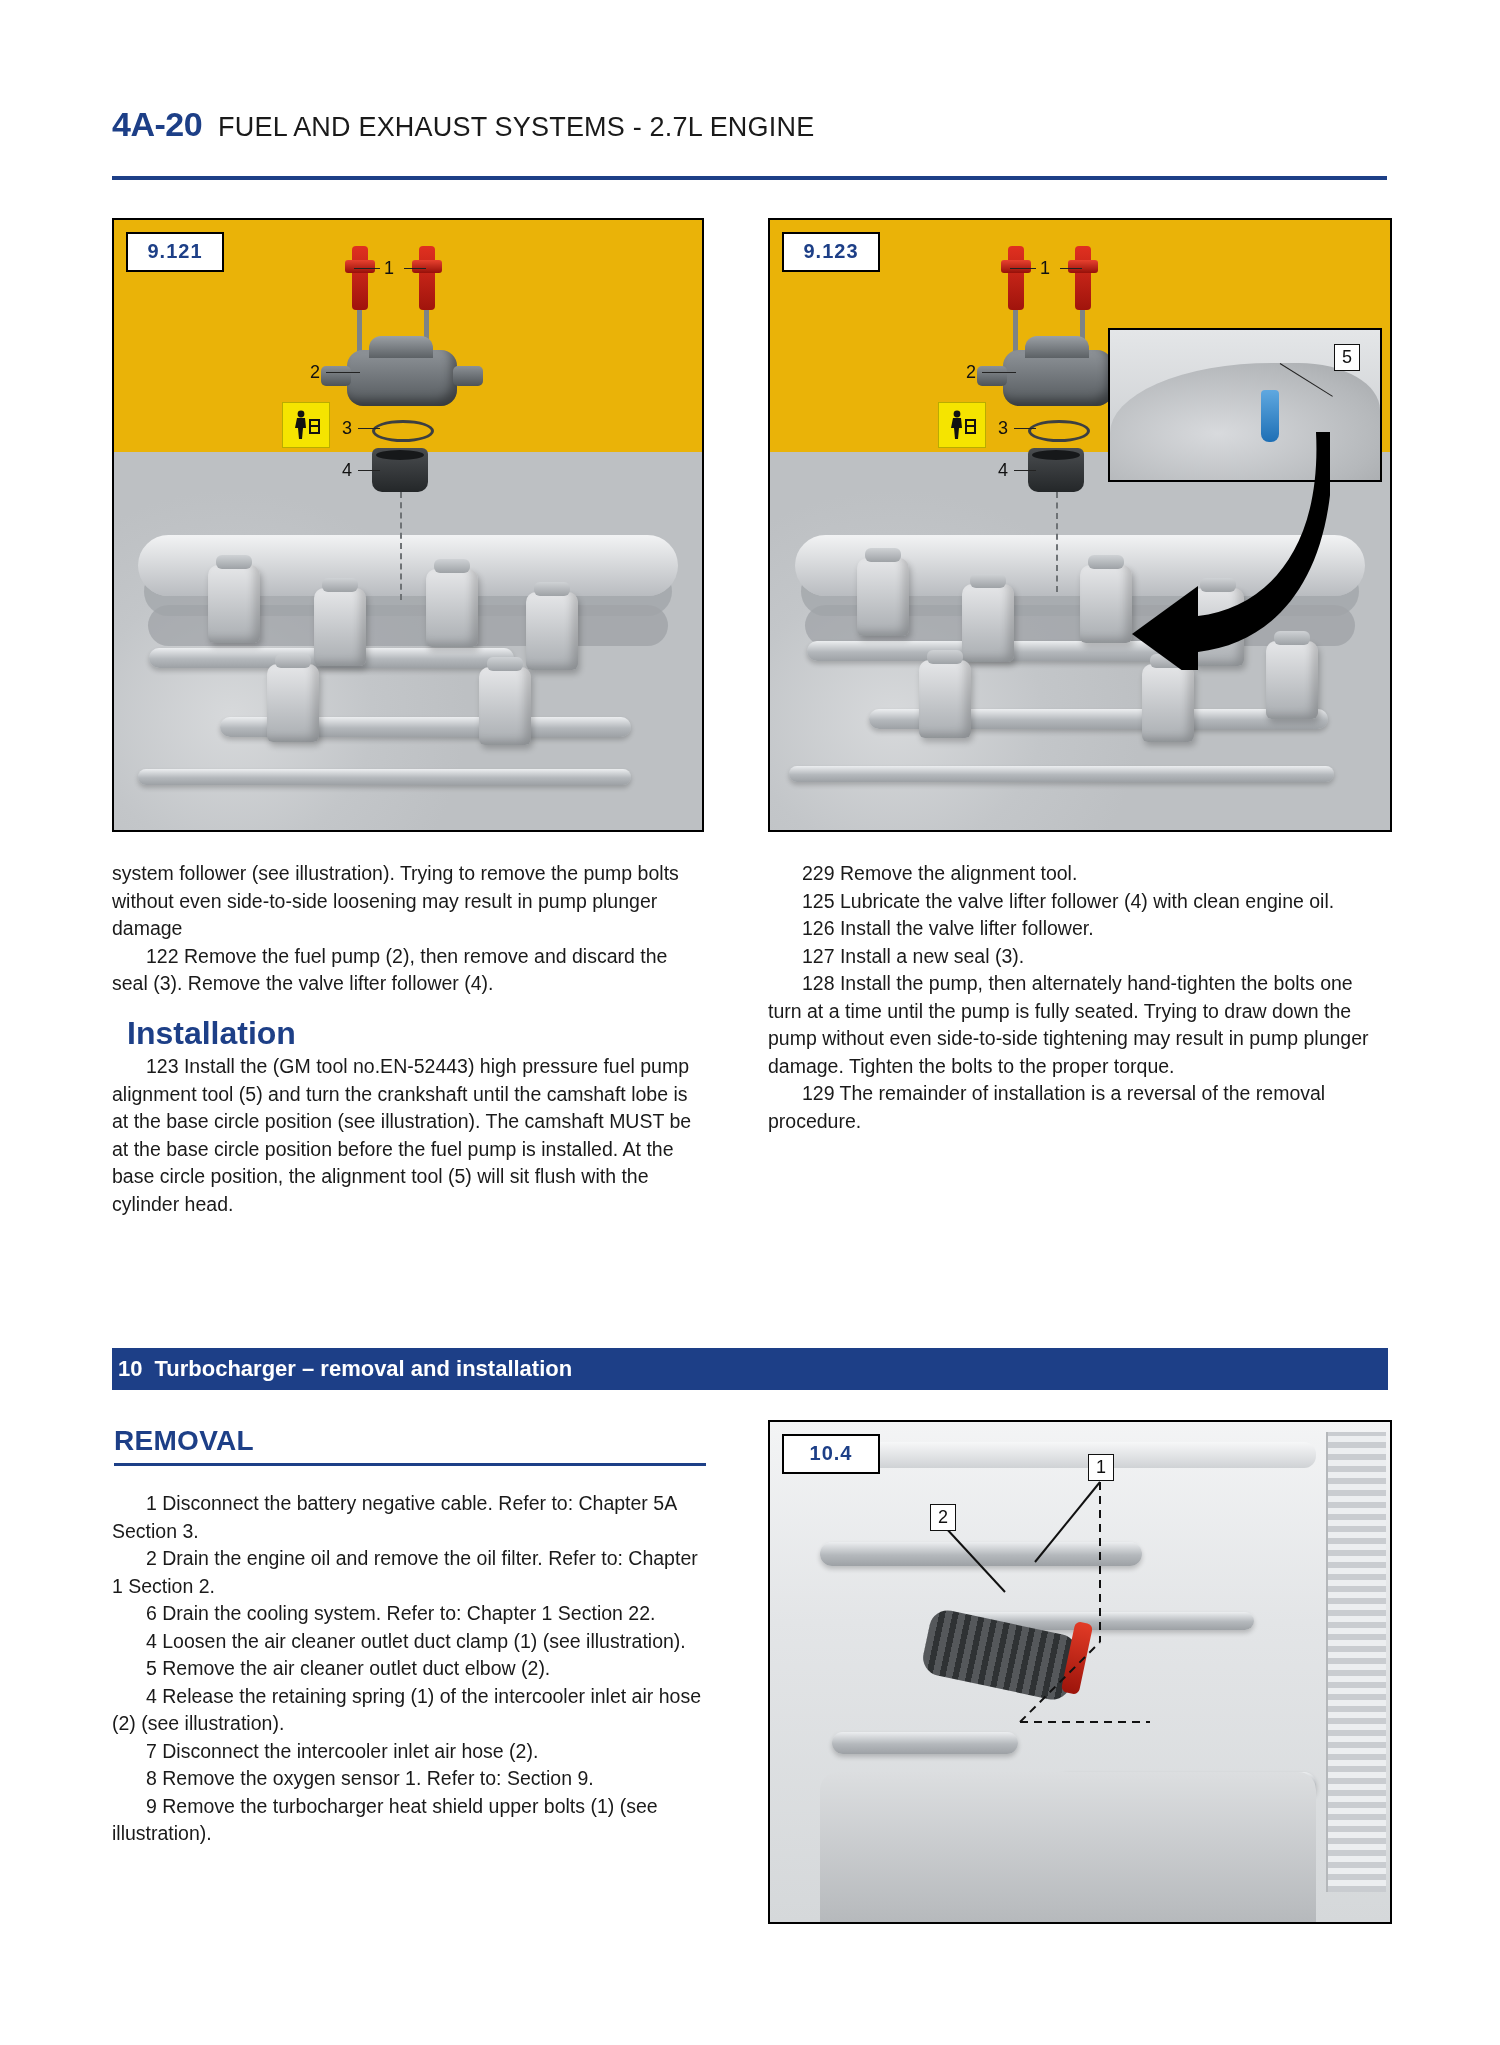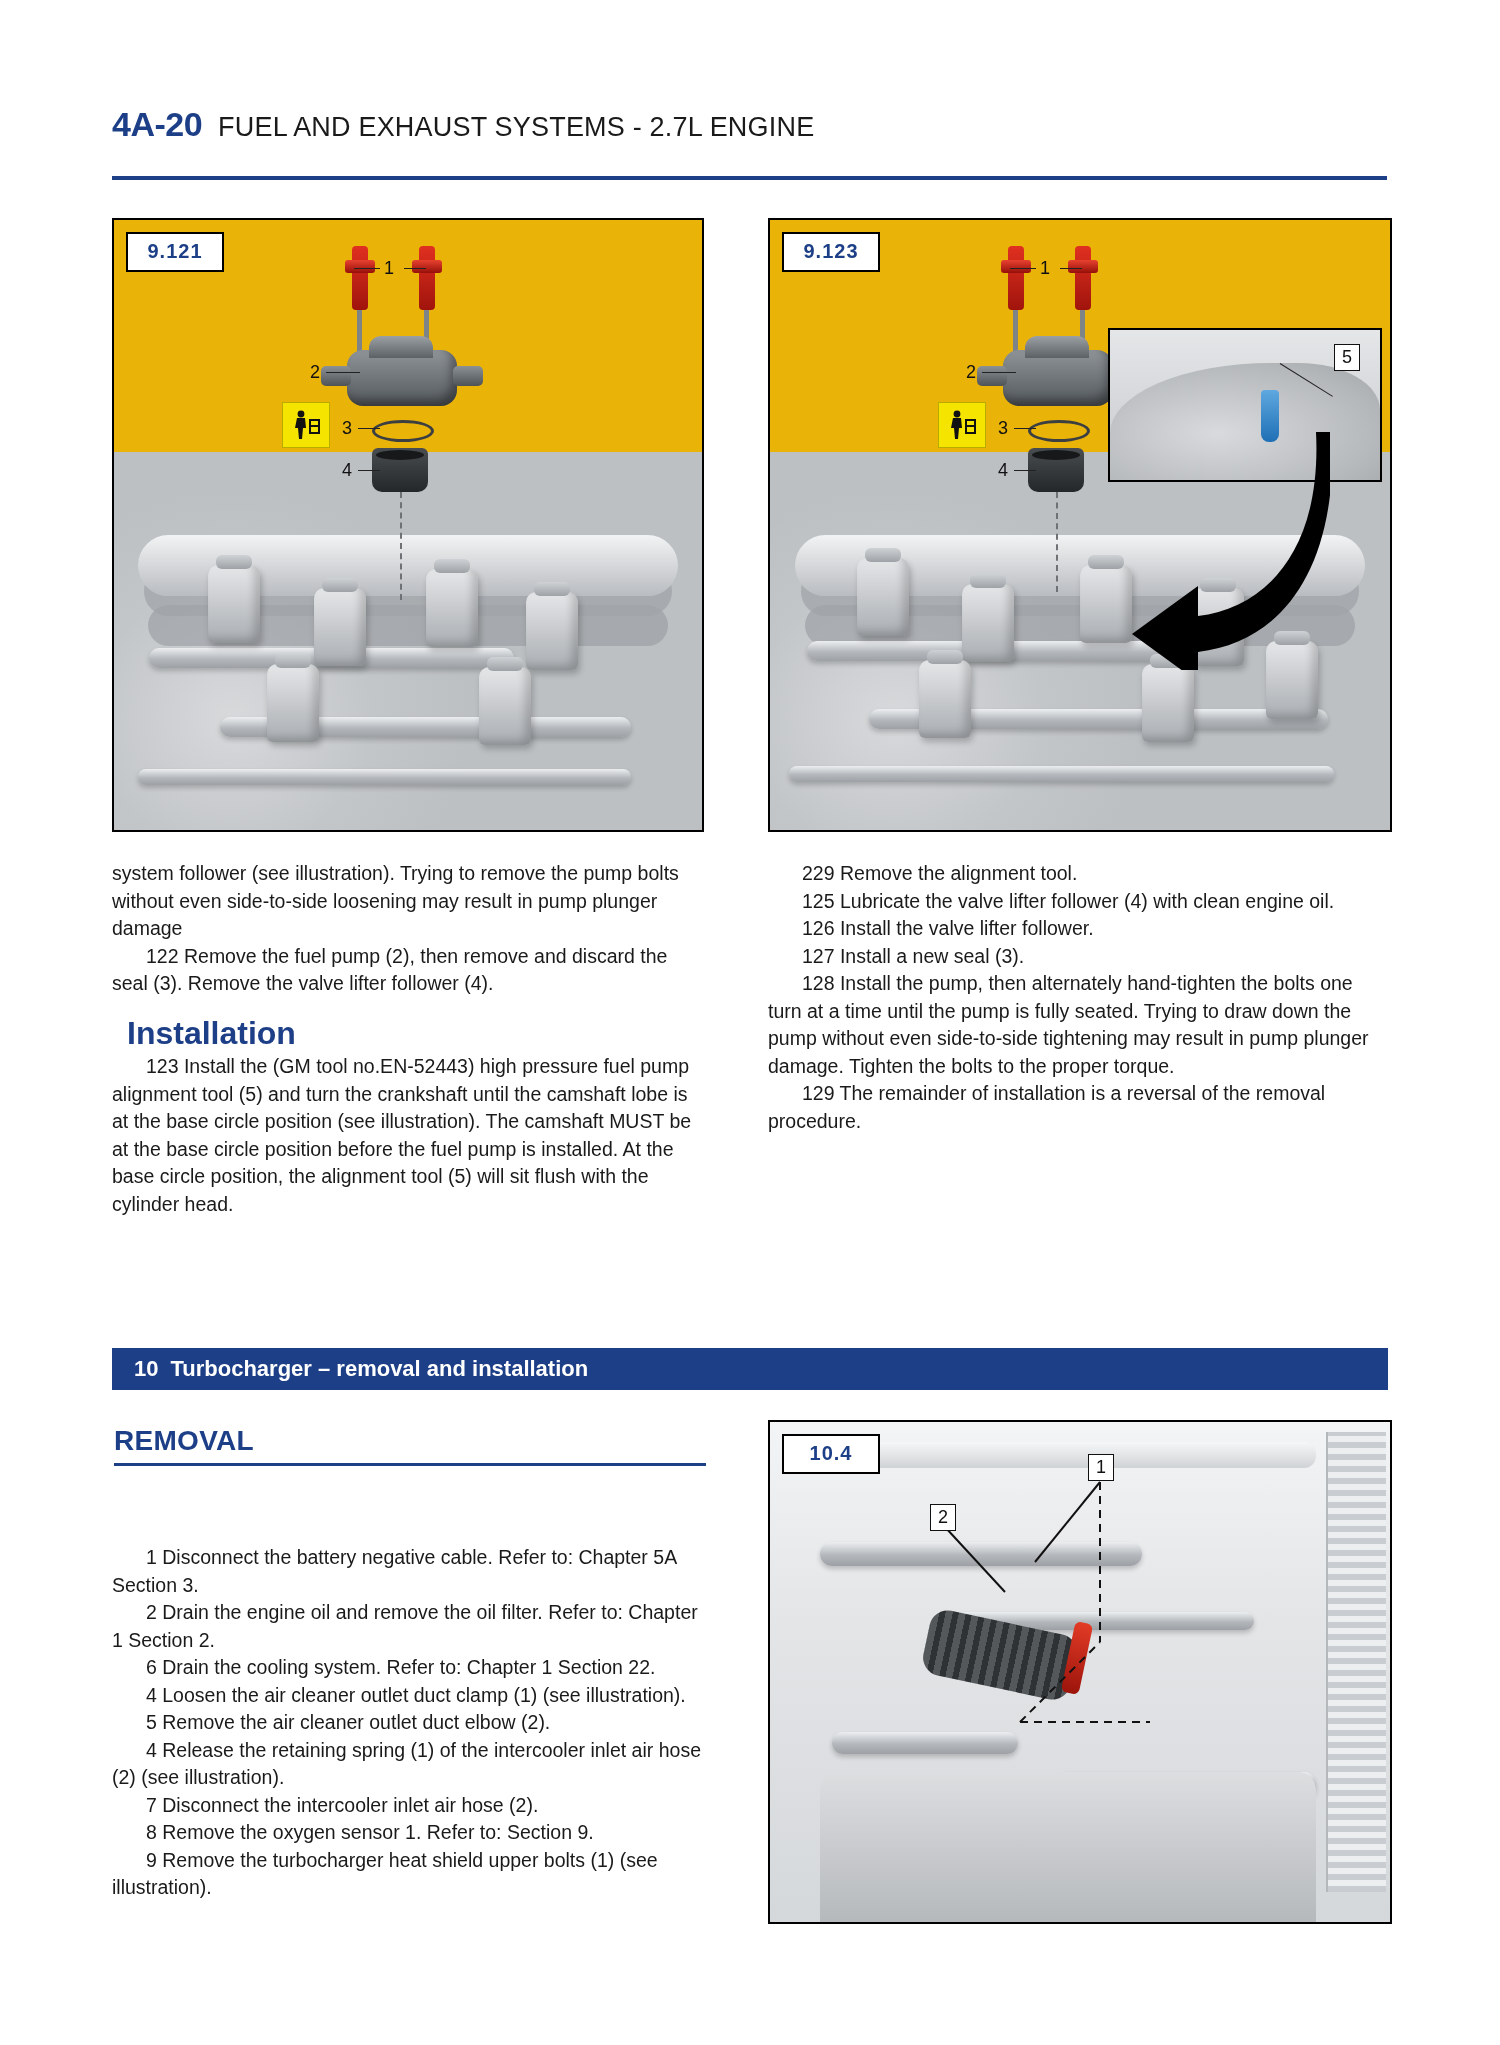--- a/index.html
+++ b/index.html
@@ -252,21 +252,21 @@
     top: 1348px;
     width: 1276px;
     height: 42px;
     background: #1d3f87;
     color: #fff;
     display: flex;
     align-items: center;
     font-size: 22px;
     font-weight: bold;
   }
-  .section-bar .sec-num { padding: 0 12px 0 22px; }
+  .section-bar .sec-num { padding: 0 12px 0 6px; }
   .section-bar .sec-title { }
 
   .removal-head {
     position: absolute;
     left: 114px;
     top: 1425px;
     width: 592px;
   }
   .removal-head .rh-text {
     font-size: 28px;
@@ -274,21 +274,21 @@
     color: #1d3f87;
     letter-spacing: 0.3px;
   }
   .removal-head .rh-rule {
     margin-top: 6px;
     height: 3px;
     background: #1d3f87;
   }
   #col-removal {
     left: 112px;
-    top: 1544px;
+    top: 1490px;
     width: 592px;
   }
 </style>
 </head>
 <body>
 
 <div class="page">
 
   <div class="page-header">
     <div class="header-line">

